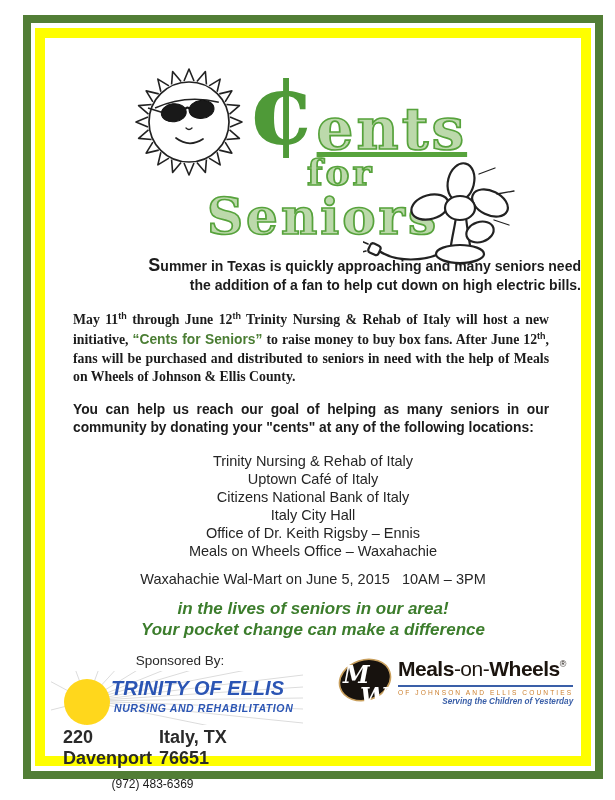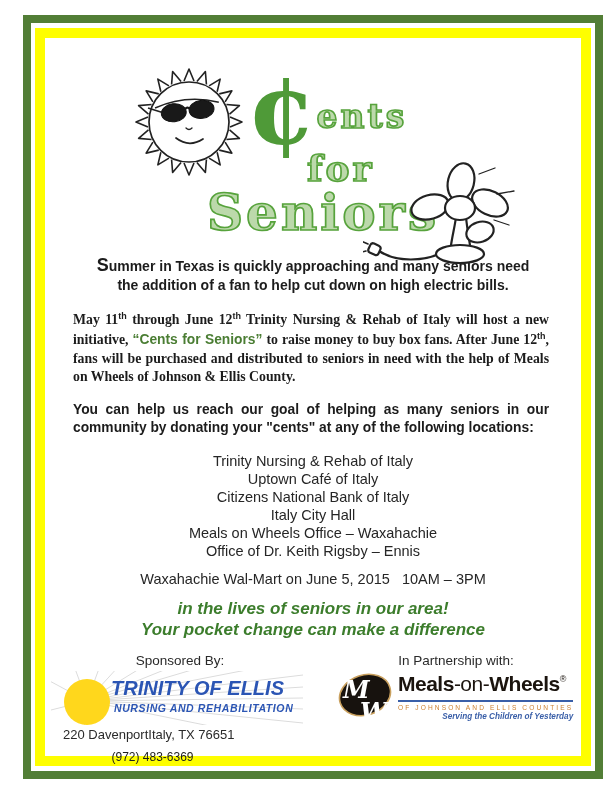--- a/index.html
+++ b/index.html
@@ -12,26 +12,26 @@
   
   .header-art{position:relative;height:212px;}
   .sun{position:absolute;left:85px;top:12px;}
   .fan{position:absolute;left:318px;top:122px;}
   .title-block{position:absolute;left:160px;top:26px;}
   .cent-symbol{font-family:"DejaVu Serif",serif;font-weight:bold;color:#4f9a38;
                font-size:100px;line-height:0.9;display:block;}
   .outline-word{font-family:"DejaVu Serif",serif;font-weight:bold;color:#bcd9ab;
                 -webkit-text-stroke:1.7px #57a33c;letter-spacing:3px;line-height:1;display:block;}
   .title-line1{display:flex;align-items:flex-start;margin-left:42px;}
-  .title-line1 .outline-word{font-size:33px;margin-top:36px;}
+  .title-line1 .outline-word{font-size:58px;margin-top:36px;text-decoration:underline;}
   .title-line2{margin-left:102px;margin-top:-4px;font-size:36px;}
   .title-line3{margin-left:2px;margin-top:2px;font-size:50px;}
 
   
-  .intro{margin-top:6px;text-align:center;font-weight:bold;font-size:14px;line-height:19px;}
+  .intro{margin-top:6px;text-align:right;font-weight:bold;font-size:14px;line-height:19px;}
   .intro-line1::first-letter{font-size:18px;}
   .para{margin:16px 32px 0 28px;text-align:justify;font-weight:bold;font-size:13.8px;line-height:17.6px;}
   .b{font-weight:bold;color:#1c1c1c;font-family:Liberation Serif, serif;}
   .sup{font-weight:bold;font-size:9px;position:relative;top:-5px;}
   .gb{font-weight:bold;color:#4a7d33;}
   .locations{margin-top:15px;text-align:center;font-size:14.5px;line-height:18px;font-weight:normal;color:#262626;}
   .event-line{margin-top:11px;text-align:center;font-size:14.5px;color:#262626;white-space:pre-wrap;}
   .tagline{margin-top:11px;text-align:center;font-weight:bold;font-style:italic;
            font-size:17px;line-height:21px;color:#3c7d2c;}
 
@@ -39,21 +39,21 @@
   .footer{margin-top:13px;display:flex;justify-content:space-between;padding:0 6px;}
   .foot-col-left{width:258px;}
   .foot-col-right{width:238px;}
   .foot-label{text-align:center;font-size:13.5px;color:#2a2a2a;margin-bottom:3px;}
   .trinity-logo{position:relative;width:252px;height:54px;}
   .trinity-name{position:absolute;left:60px;top:6px;font-size:20px;font-weight:bold;font-style:italic;
                 color:#2b55b4;letter-spacing:0px;white-space:nowrap;}
   .trinity-sub{position:absolute;left:63px;top:31px;font-size:10.5px;font-weight:bold;font-style:italic;
                color:#2b55b4;letter-spacing:0.6px;white-space:nowrap;}
   .address-row{display:flex;justify-content:flex-start;padding:2px 55px 0 12px;
-               font-size:13px;font-weight:normal;color:#2a2a2a;}
+               font-size:18px;font-weight:bold;color:#2a2a2a;}
   .phone{text-align:center;font-size:12px;font-weight:normal;padding-right:55px;margin-top:8px;}
   .mw-logo{display:flex;align-items:flex-start;margin-top:3px;}
   .mw-text{margin-left:3px;margin-top:2px;}
   .mw-name{font-size:21px;color:#1b140e;letter-spacing:-0.5px;line-height:22px;white-space:nowrap;
            border-bottom:2px solid #3a5fa8;padding-bottom:1px;}
   .mw-b{font-weight:bold;}
   .mw-r{font-weight:normal;}
   .mw-sup{font-size:9px;position:relative;top:-9px;font-weight:normal;}
   .mw-counties{font-size:6.6px;color:#cc8030;letter-spacing:2.1px;text-align:center;margin-top:2px;white-space:nowrap;}
   .mw-tagline{font-size:8.2px;font-weight:bold;font-style:italic;color:#3a5fa8;text-align:right;margin-top:1px;}
@@ -139,22 +139,22 @@
 
         <div class="para"><span class="b">May 11</span><span class="sup">th</span><span class="b"> through June 12</span><span class="sup">th</span><span class="b"> Trinity Nursing &amp; Rehab of Italy will host a new initiative, </span><span class="gb">“Cents for Seniors”</span><span class="b"> to raise money to buy box fans. After June 12</span><span class="sup">th</span><span class="b">, fans will be purchased and distributed to seniors in need with the help of Meals on Wheels of Johnson &amp; Ellis County.</span></div>
 
         <div class="para">You can help us reach our goal of helping as many seniors in our community by donating your "cents" at any of the following locations:</div>
 
         <div class="locations">
             <div>Trinity Nursing &amp; Rehab of Italy</div>
             <div>Uptown Café of Italy</div>
             <div>Citizens National Bank of Italy</div>
             <div>Italy City Hall</div>
+            <div>Office of Dr. Keith Rigsby – Ennis</div>
             <div>Meals on Wheels Office – Waxahachie</div>
-            <div>Office of Dr. Keith Rigsby – Ennis</div>
           </div>
 
         <div class="event-line">Waxahachie Wal-Mart on June 5, 2015   10AM – 3PM</div>
 
         <div class="tagline">
           <div>in the lives of seniors in our area!</div>
           <div>Your pocket change can make a difference</div>
         </div>
 
         <div class="footer">
@@ -187,21 +187,20 @@
               <div class="trinity-sub">NURSING AND REHABILITATION</div>
             </div>
             <div class="address-row">
               <span>220 Davenport</span>
               <span>Italy, TX 76651</span>
             </div>
             <div class="phone">(972) 483-6369</div>
           </div>
 
           <div class="foot-col-right">
-            <div class="foot-label">In Partnership with:</div>
             <div class="mw-logo">
               <svg width="58" height="54" viewBox="0 0 58 54">
                 <ellipse cx="28" cy="24" rx="26" ry="20" transform="rotate(-18 28 24)" fill="#17120e" stroke="#c9a05e" stroke-width="1.6"></ellipse>
                 <text x="6" y="27" font-size="24" font-weight="bold" font-style="italic" font-family="DejaVu Serif, serif" fill="#ffffff">M</text>
                 <text x="23" y="49" font-size="24" font-weight="bold" font-style="italic" font-family="DejaVu Serif, serif" fill="#ffffff">W</text>
               </svg>
               <div class="mw-text">
                 <div class="mw-name"><span class="mw-b">Meals</span><span class="mw-r">-on-</span><span class="mw-b">Wheels</span><span class="mw-sup">®</span></div>
                 <div class="mw-counties">OF JOHNSON AND ELLIS COUNTIES</div>
                 <div class="mw-tagline">Serving the Children of Yesterday</div>

